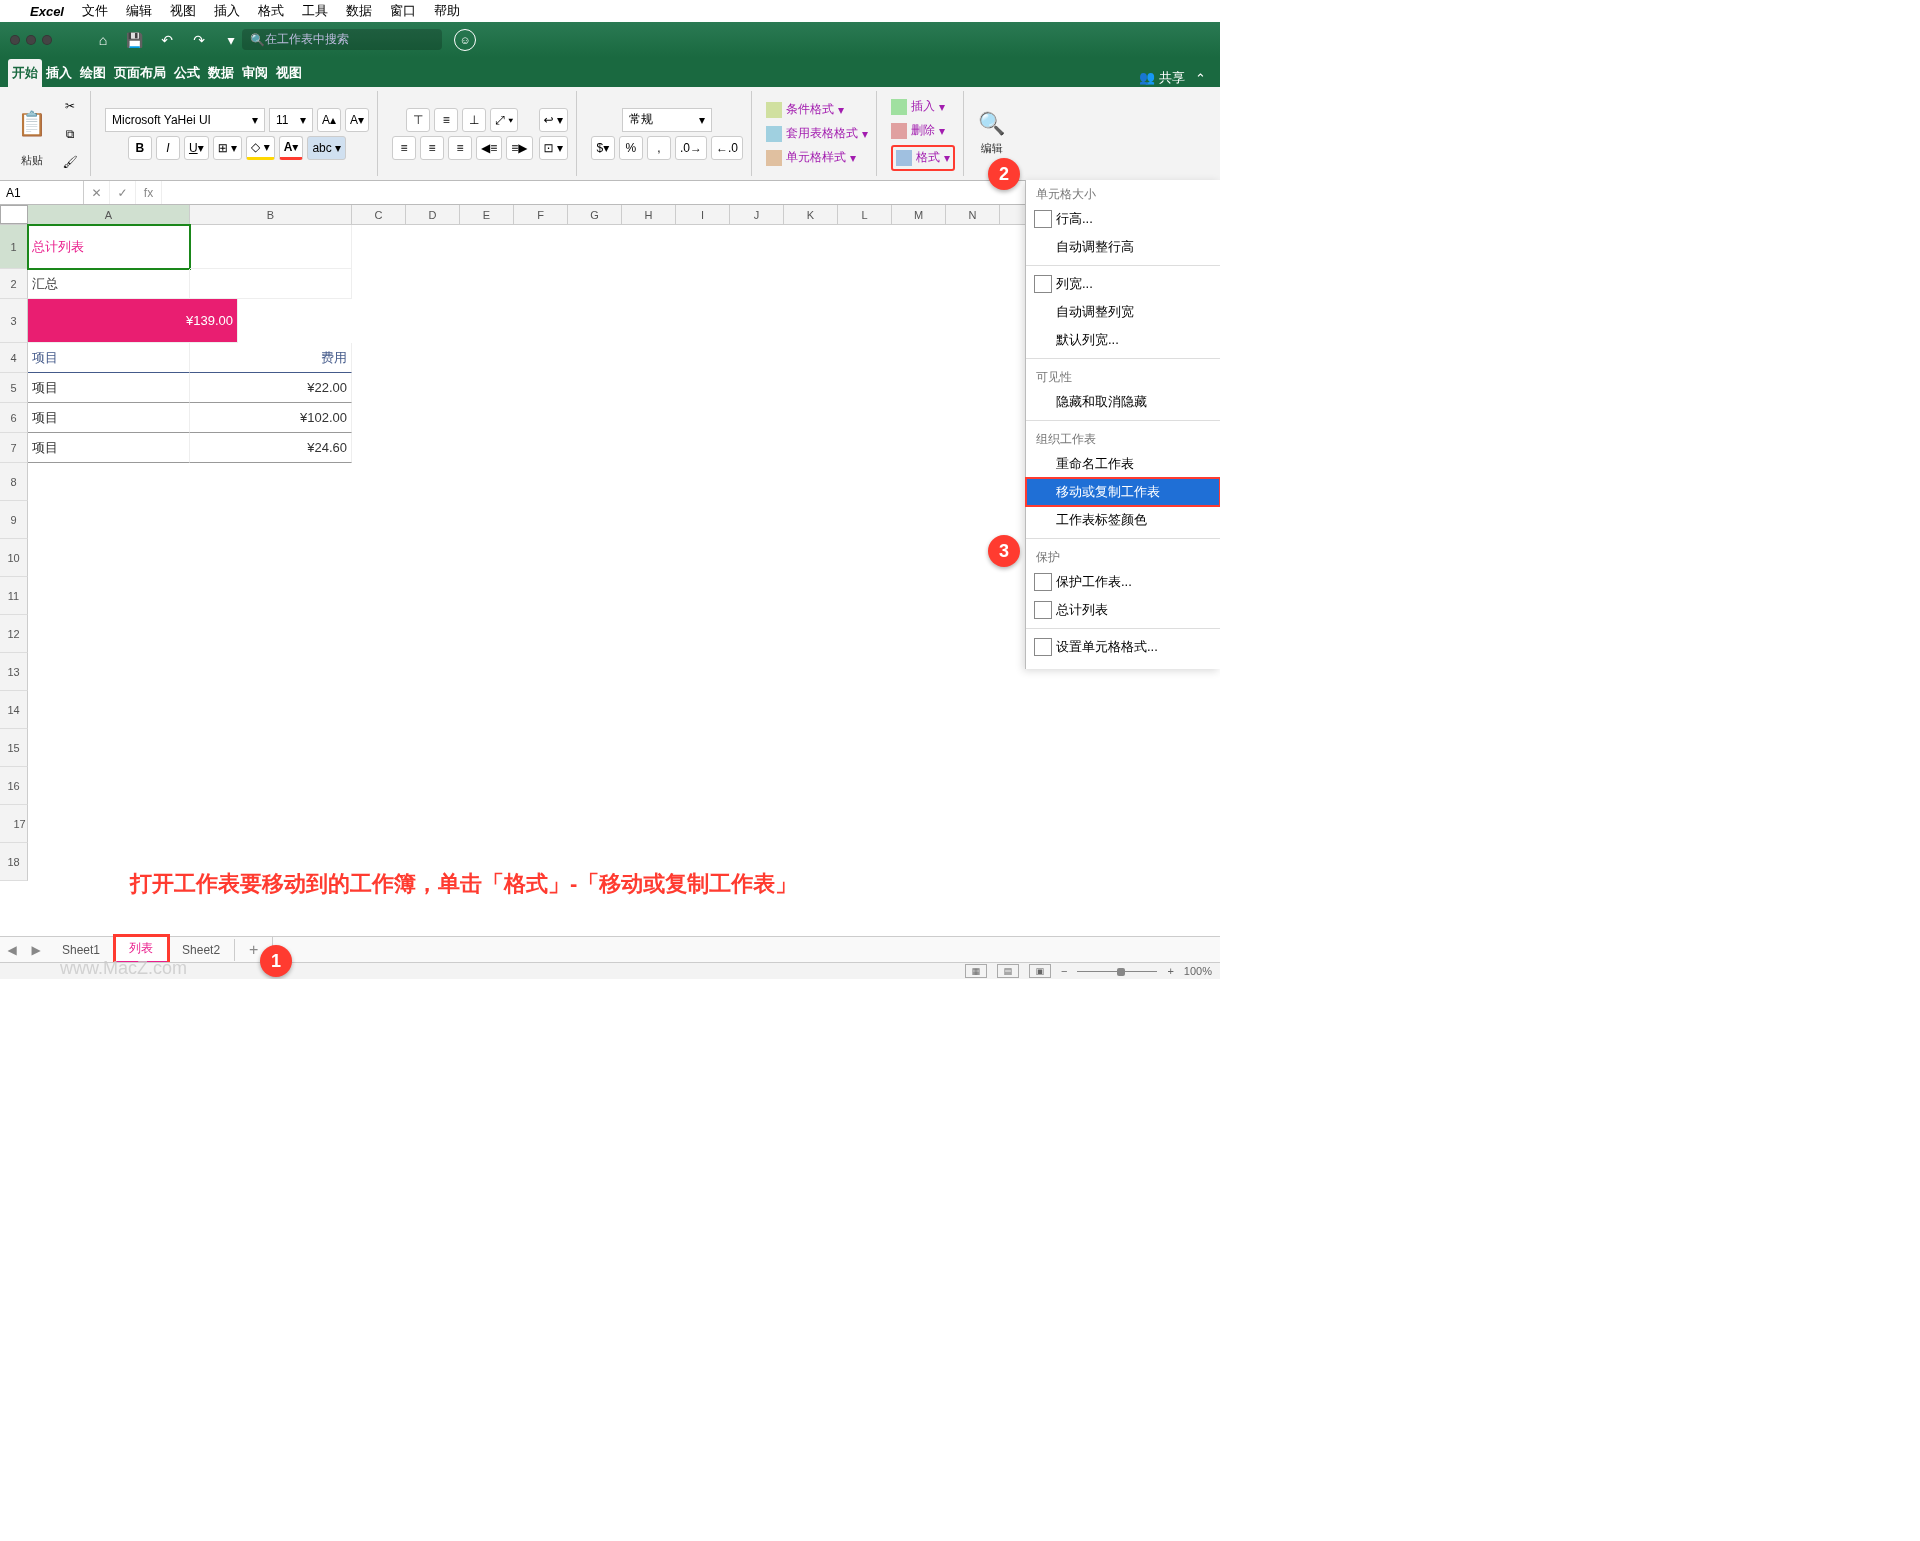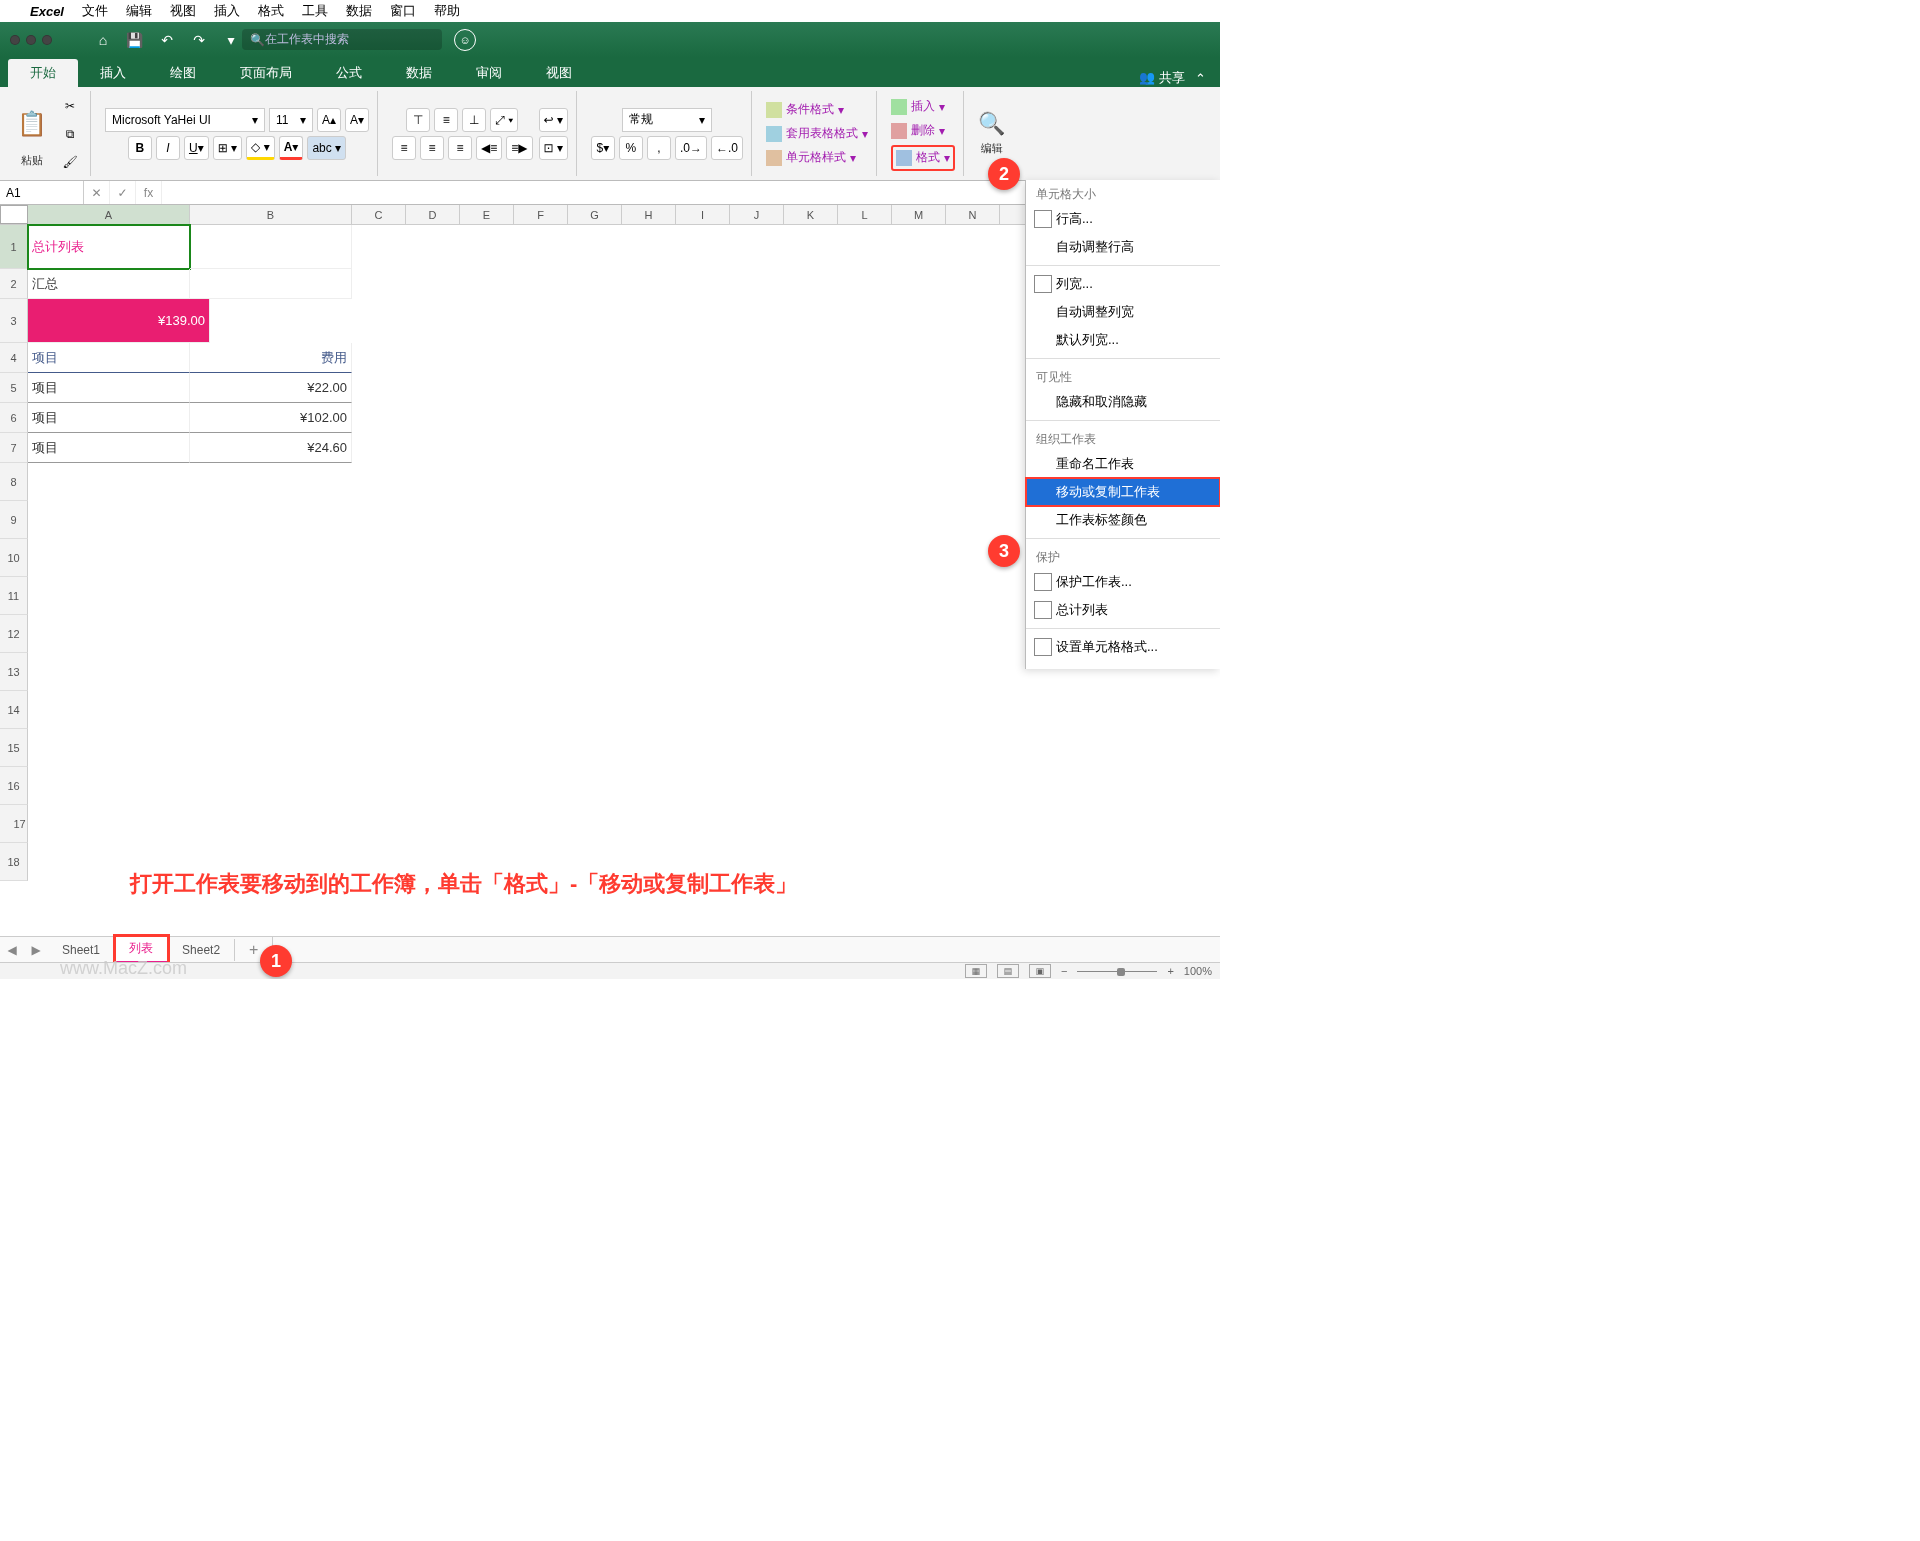--- a/index.html
+++ b/index.html
@@ -15,21 +15,21 @@
 .traffic { display: flex; gap: 6px; }
 .traffic span { width: 10px; height: 10px; border-radius: 50%; background: #444; display: inline-block; border: 0.5px solid rgba(0,0,0,0.2); }
 .quickaccess { display: flex; gap: 10px; margin-left: 40px; align-items: center; }
 .quickaccess .qbtn { width: 22px; height: 22px; display: flex; align-items: center; justify-content: center; color: #fff; font-size: 14px; }
 .titlebar-title { flex: 1; text-align: center; font-size: 13px; }
 .searchbox { display: flex; align-items: center; background: rgba(0,0,0,0.2); border-radius: 4px; padding: 2px 8px; width: 200px; font-size: 12px; color: #bbd; }
 .usericon { margin-left: 12px; width: 22px; height: 22px; border: 1.5px solid #fff; border-radius: 50%; display: flex; align-items: center; justify-content: center; font-size: 11px; }
 
 
 .ribbon-tabs { height: 30px; background: #1a6940; display: flex; align-items: flex-end; padding: 0 8px; color: #fff; font-size: 13px; }
-.ribbon-tabs .tab { padding: 5px 22px; cursor: pointer; }
+.ribbon-tabs .tab { padding: 5px 4px; cursor: pointer; font-weight: bold; }
 .ribbon-tabs .tab.active { background: #f3f3f3; color: #1a6940; border-radius: 3px 3px 0 0; }
 .ribbon-tabs .right { margin-left: auto; display: flex; align-items: center; gap: 10px; padding-right: 6px; }
 
 
 .ribbon { height: 94px; background: #f3f3f3; border-bottom: 1px solid #bbb; display: flex; align-items: center; padding: 4px 4px; gap: 6px; }
 .rgroup { height: 100%; display: flex; align-items: center; padding: 4px 8px; border-right: 1px solid #ccc; gap: 6px; }
 .rgroup:last-child { border-right: none; }
 .rcol { display: flex; flex-direction: column; gap: 4px; align-items: center; }
 .rrow { display: flex; gap: 4px; align-items: center; }
 .rbtn { min-width: 24px; height: 24px; border: 1px solid #ccc; background: #fff; border-radius: 3px; display: flex; align-items: center; justify-content: center; font-size: 12px; padding: 0 4px; }
@@ -304,21 +304,21 @@
   <div class="cells">
     <div class="cellrow" style="height:44px;">
       <div class="cell cA selected big-title">总计列表</div>
       <div class="cell cB"></div>
     </div>
     <div class="cellrow" style="height:30px;">
       <div class="cell cA sum-label">汇总</div>
       <div class="cell cB"></div>
     </div>
     <div class="cellrow" style="height:44px;">
-      <div class="cell cA pink-fill" style="width:182px;">¥139.00</div>
+      <div class="cell cA pink-fill" style="width:210px;">¥139.00</div>
     </div>
     <div class="cellrow" style="height:30px;">
       <div class="cell cA header-cell">项目</div>
       <div class="cell cB header-cell" style="justify-content:flex-end;">费用</div>
     </div>
     <div class="cellrow" style="height:30px;">
       <div class="cell cA data-cell">项目</div>
       <div class="cell cB data-cell" style="justify-content:flex-end;">¥22.00</div>
     </div>
     <div class="cellrow" style="height:30px;">

